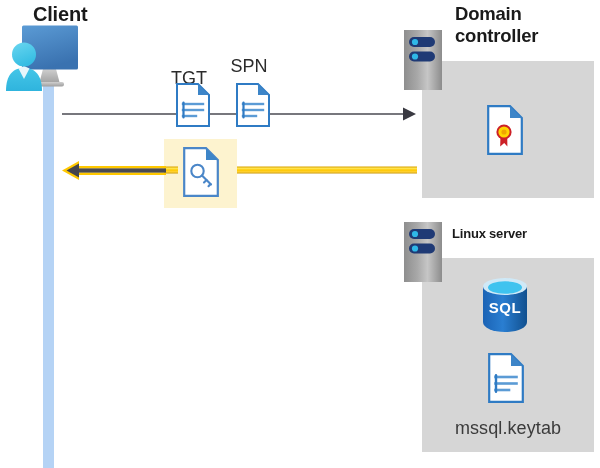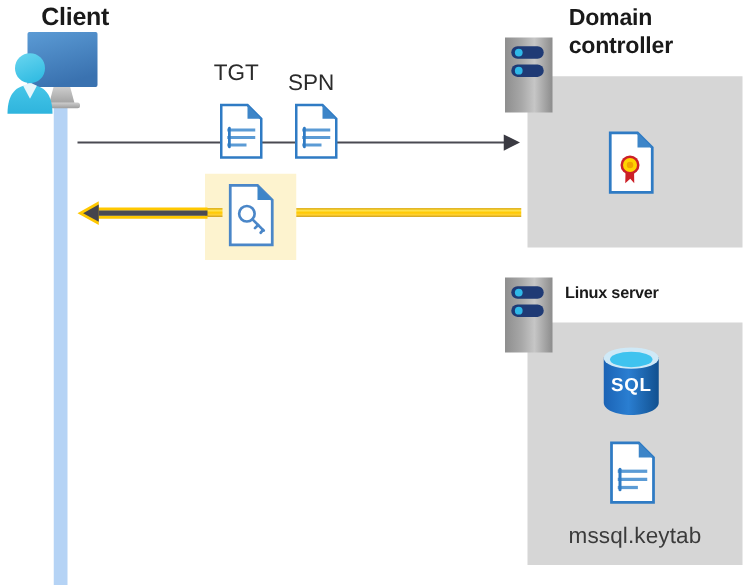--- a/index.html
+++ b/index.html
@@ -86,21 +86,21 @@
     </svg>
   </div>
 
   <div class="node" style="left:62px;top:106px;width:355px;height:16px;">
     <svg width="355" height="16" viewBox="0 0 355 16">
       <line x1="0" y1="8" x2="342" y2="8" stroke="#4a4a52" stroke-width="1.6"></line>
       <path d="M341 1.5 L354 8 L341 14.5 Z" fill="#3a3a42"></path>
     </svg>
   </div>
 
-  <div class="node doc-label" style="left:160px;top:48px;width:58px;">TGT</div>
+  <div class="node doc-label" style="left:160px;top:68px;width:58px;">TGT</div>
   <div class="node" style="left:176px;top:83px;width:34px;height:44px;">
     <svg width="34" height="44" viewBox="0 0 34 44">
       <path d="M1 1 H22 L33 12 V43 H1 Z" fill="#ffffff" stroke="#2f7bc4" stroke-width="2"></path>
       <path d="M22 1 L33 12 H22 Z" fill="#3d85c8"></path>
       <g stroke="#5b9bd5" stroke-width="2.4" stroke-linecap="square">
         <line x1="7" y1="21" x2="27" y2="21"></line>
         <line x1="7" y1="27" x2="27" y2="27"></line>
         <line x1="7" y1="33" x2="20" y2="33"></line>
       </g>
       <g stroke="#2f7bc4" stroke-width="2.2" stroke-linecap="round">

